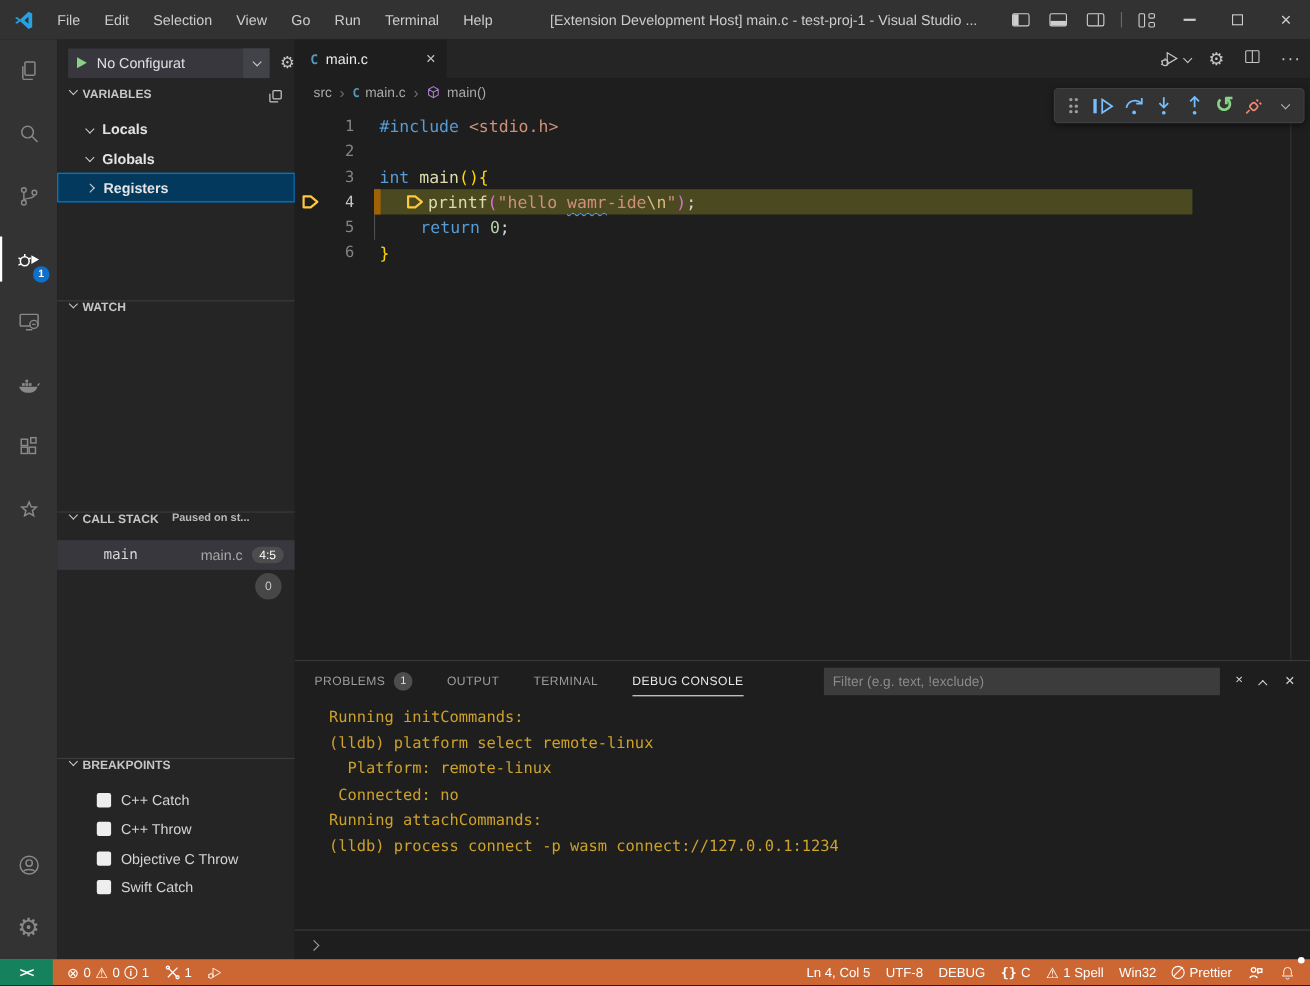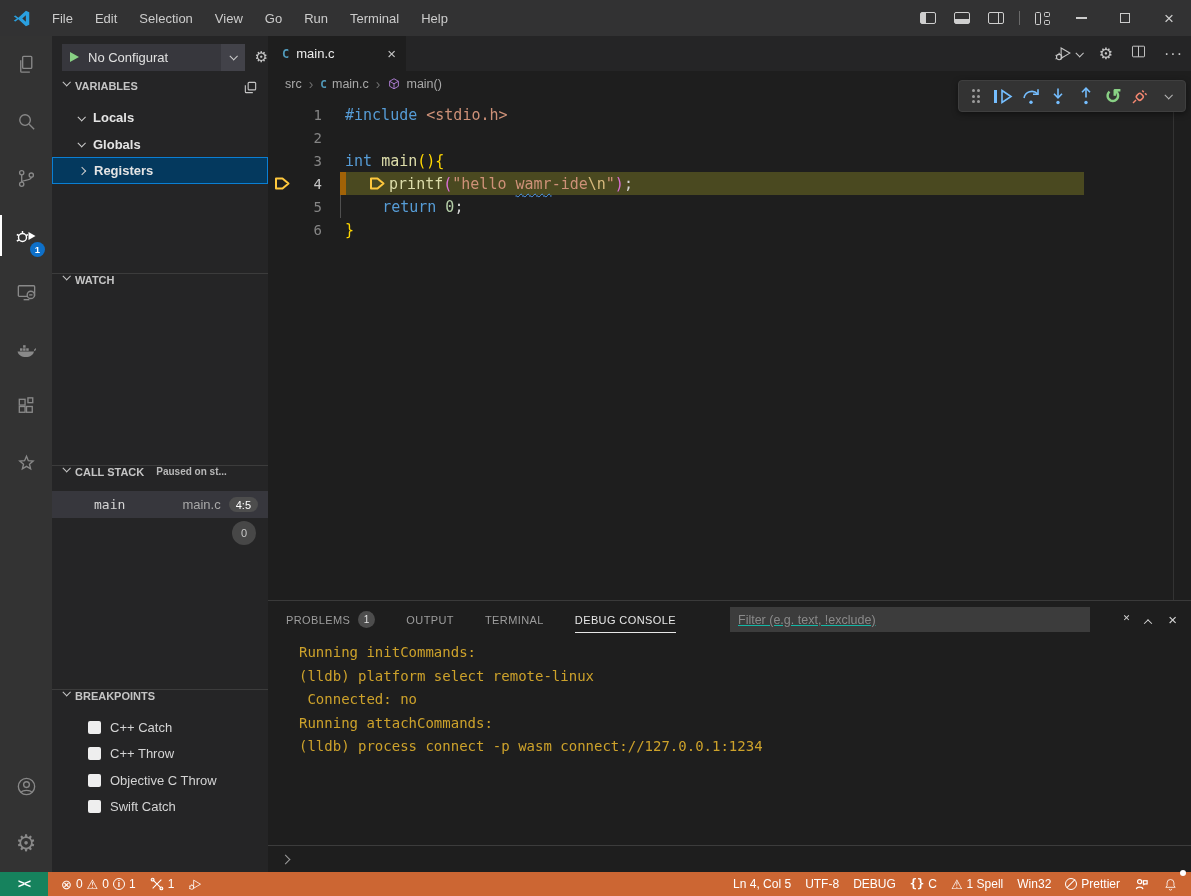--- a/index.html
+++ b/index.html
@@ -103,21 +103,21 @@
   .restart-glyph { color:#89d185; font-size:20px; font-weight:bold; line-height:1; }
   .dd-chev2 { color:#b5b5b5; }
 
   
   .panel { position:absolute; left:268px; top:600px; width:923px; height:272px; background:#1e1e1e; border-top:1px solid #3a3a3a; }
   .panel-hdr { position:absolute; top:0; left:0; right:0; height:37px; display:flex; align-items:center; padding-left:18px; }
   .panel-tab { position:relative; height:37px; display:flex; align-items:center; margin-right:31px; font-size:11px; letter-spacing:.4px; color:#9d9d9d; font-weight:400; }
   .panel-tab.active { color:#e7e7e7; }
   .panel-tab.active::after { content:''; position:absolute; left:0; right:0; bottom:5px; height:1px; background:#e7e7e7; }
   .panel-badge { margin-left:8px; min-width:17px; height:17px; border-radius:50%; background:#4d4d4d; color:#e4e4e4; font-size:10px; display:flex; align-items:center; justify-content:center; }
-  .filter-input { position:absolute; left:462px; top:6px; width:360px; height:25px; background:#3c3c3c; border:none; outline:none; color:#14b8a6; font-size:12.5px; padding:0 8px; font-family:"Liberation Sans", sans-serif;text-decoration:underline; }
+  .filter-input { position:absolute; left:481px; top:6px; width:360px; height:25px; background:#3c3c3c; border:none; outline:none; color:#14b8a6; font-size:12.5px; padding:0 8px; font-family:"Liberation Sans", sans-serif; }
   .filter-input::placeholder { color:#8a8a8a; }
   .panel-acts { position:absolute; right:14px; top:0; height:37px; display:flex; align-items:center; gap:17px; color:#d4d4d4; }
   .clear-ic { position:relative; width:14px; height:12px; }
   .clear-ic i { position:absolute; left:0; right:0; height:1.4px; background:#d4d4d4; }
   .clear-ic i:nth-child(1){top:0;} .clear-ic i:nth-child(2){top:5px;} .clear-ic i:nth-child(3){top:10px; right:6px;}
   .clear-ic b { position:absolute; right:-2px; bottom:-3px; font-size:9px; font-weight:normal; }
   .chev-up { transform:rotate(-135deg) translate(-1px,-1px); }
   .console { position:absolute; top:40px; left:0; right:0; bottom:27px; padding-left:31px; font-family:"DejaVu Sans Mono", monospace; font-size:14px; line-height:23.5px; color:#cda22b; white-space:pre; }
   .console-input { position:absolute; bottom:0; left:0; right:0; height:27px; border-top:1px solid #3c3c3c; display:flex; align-items:center; padding-left:14px; color:#9d9d9d; }
 
@@ -149,20 +149,21 @@
     <div class="menus">
         <span class="menu-item">File</span>
         <span class="menu-item">Edit</span>
         <span class="menu-item">Selection</span>
         <span class="menu-item">View</span>
         <span class="menu-item">Go</span>
         <span class="menu-item">Run</span>
         <span class="menu-item">Terminal</span>
         <span class="menu-item">Help</span>
       </div>
+    <div class="title-text">[Extension Development Host] main.c - test-proj-1 - Visual Studio ...</div>
     <div class="tb-right">
       <span class="tb-ic">
           <span class="ic-box">
             <i class="fill-left"></i>
           </span>
         </span>
       <span class="tb-ic">
           <span class="ic-box">
             <i class="fill-bottom"></i>
           </span>
@@ -490,21 +491,21 @@
         <span class="panel-tab active">
           <span>DEBUG CONSOLE</span>
         </span>
       </div>
     <input class="filter-input" placeholder="Filter (e.g. text, !exclude)" style="">
     <div class="panel-acts">
       <span><span class="clear-ic"><i></i><i></i><i></i><b>✕</b></span></span>
       <span><span class="chev chev-up"></span></span>
       <span style="font-size:15px;">×</span>
     </div>
-    <div class="console" id="console-lines"><div>Running initCommands:</div><div>(lldb) platform select remote-linux</div><div> Connected: no</div><div>Running attachCommands:</div><div>(lldb) process connect -p wasm connect://127.0.0.1:1234</div></div>
+    <div class="console" id="console-lines"><div>Running initCommands:</div><div>(lldb) platform select remote-linux</div><div>  Platform: remote-linux</div><div> Connected: no</div><div>Running attachCommands:</div><div>(lldb) process connect -p wasm connect://127.0.0.1:1234</div></div>
     <div class="console-input">
       <span class="chev right" style="width:7px;height:7px;border-width:1.6px;"></span>
     </div>
   </div>
 
   <div class="statusbar">
     <div class="sb-remote">&gt;&lt;</div>
     <div class="sb-item" style="margin-left:6px;">
       <span class="sb-ic">⊗</span>
       <span>0</span>

